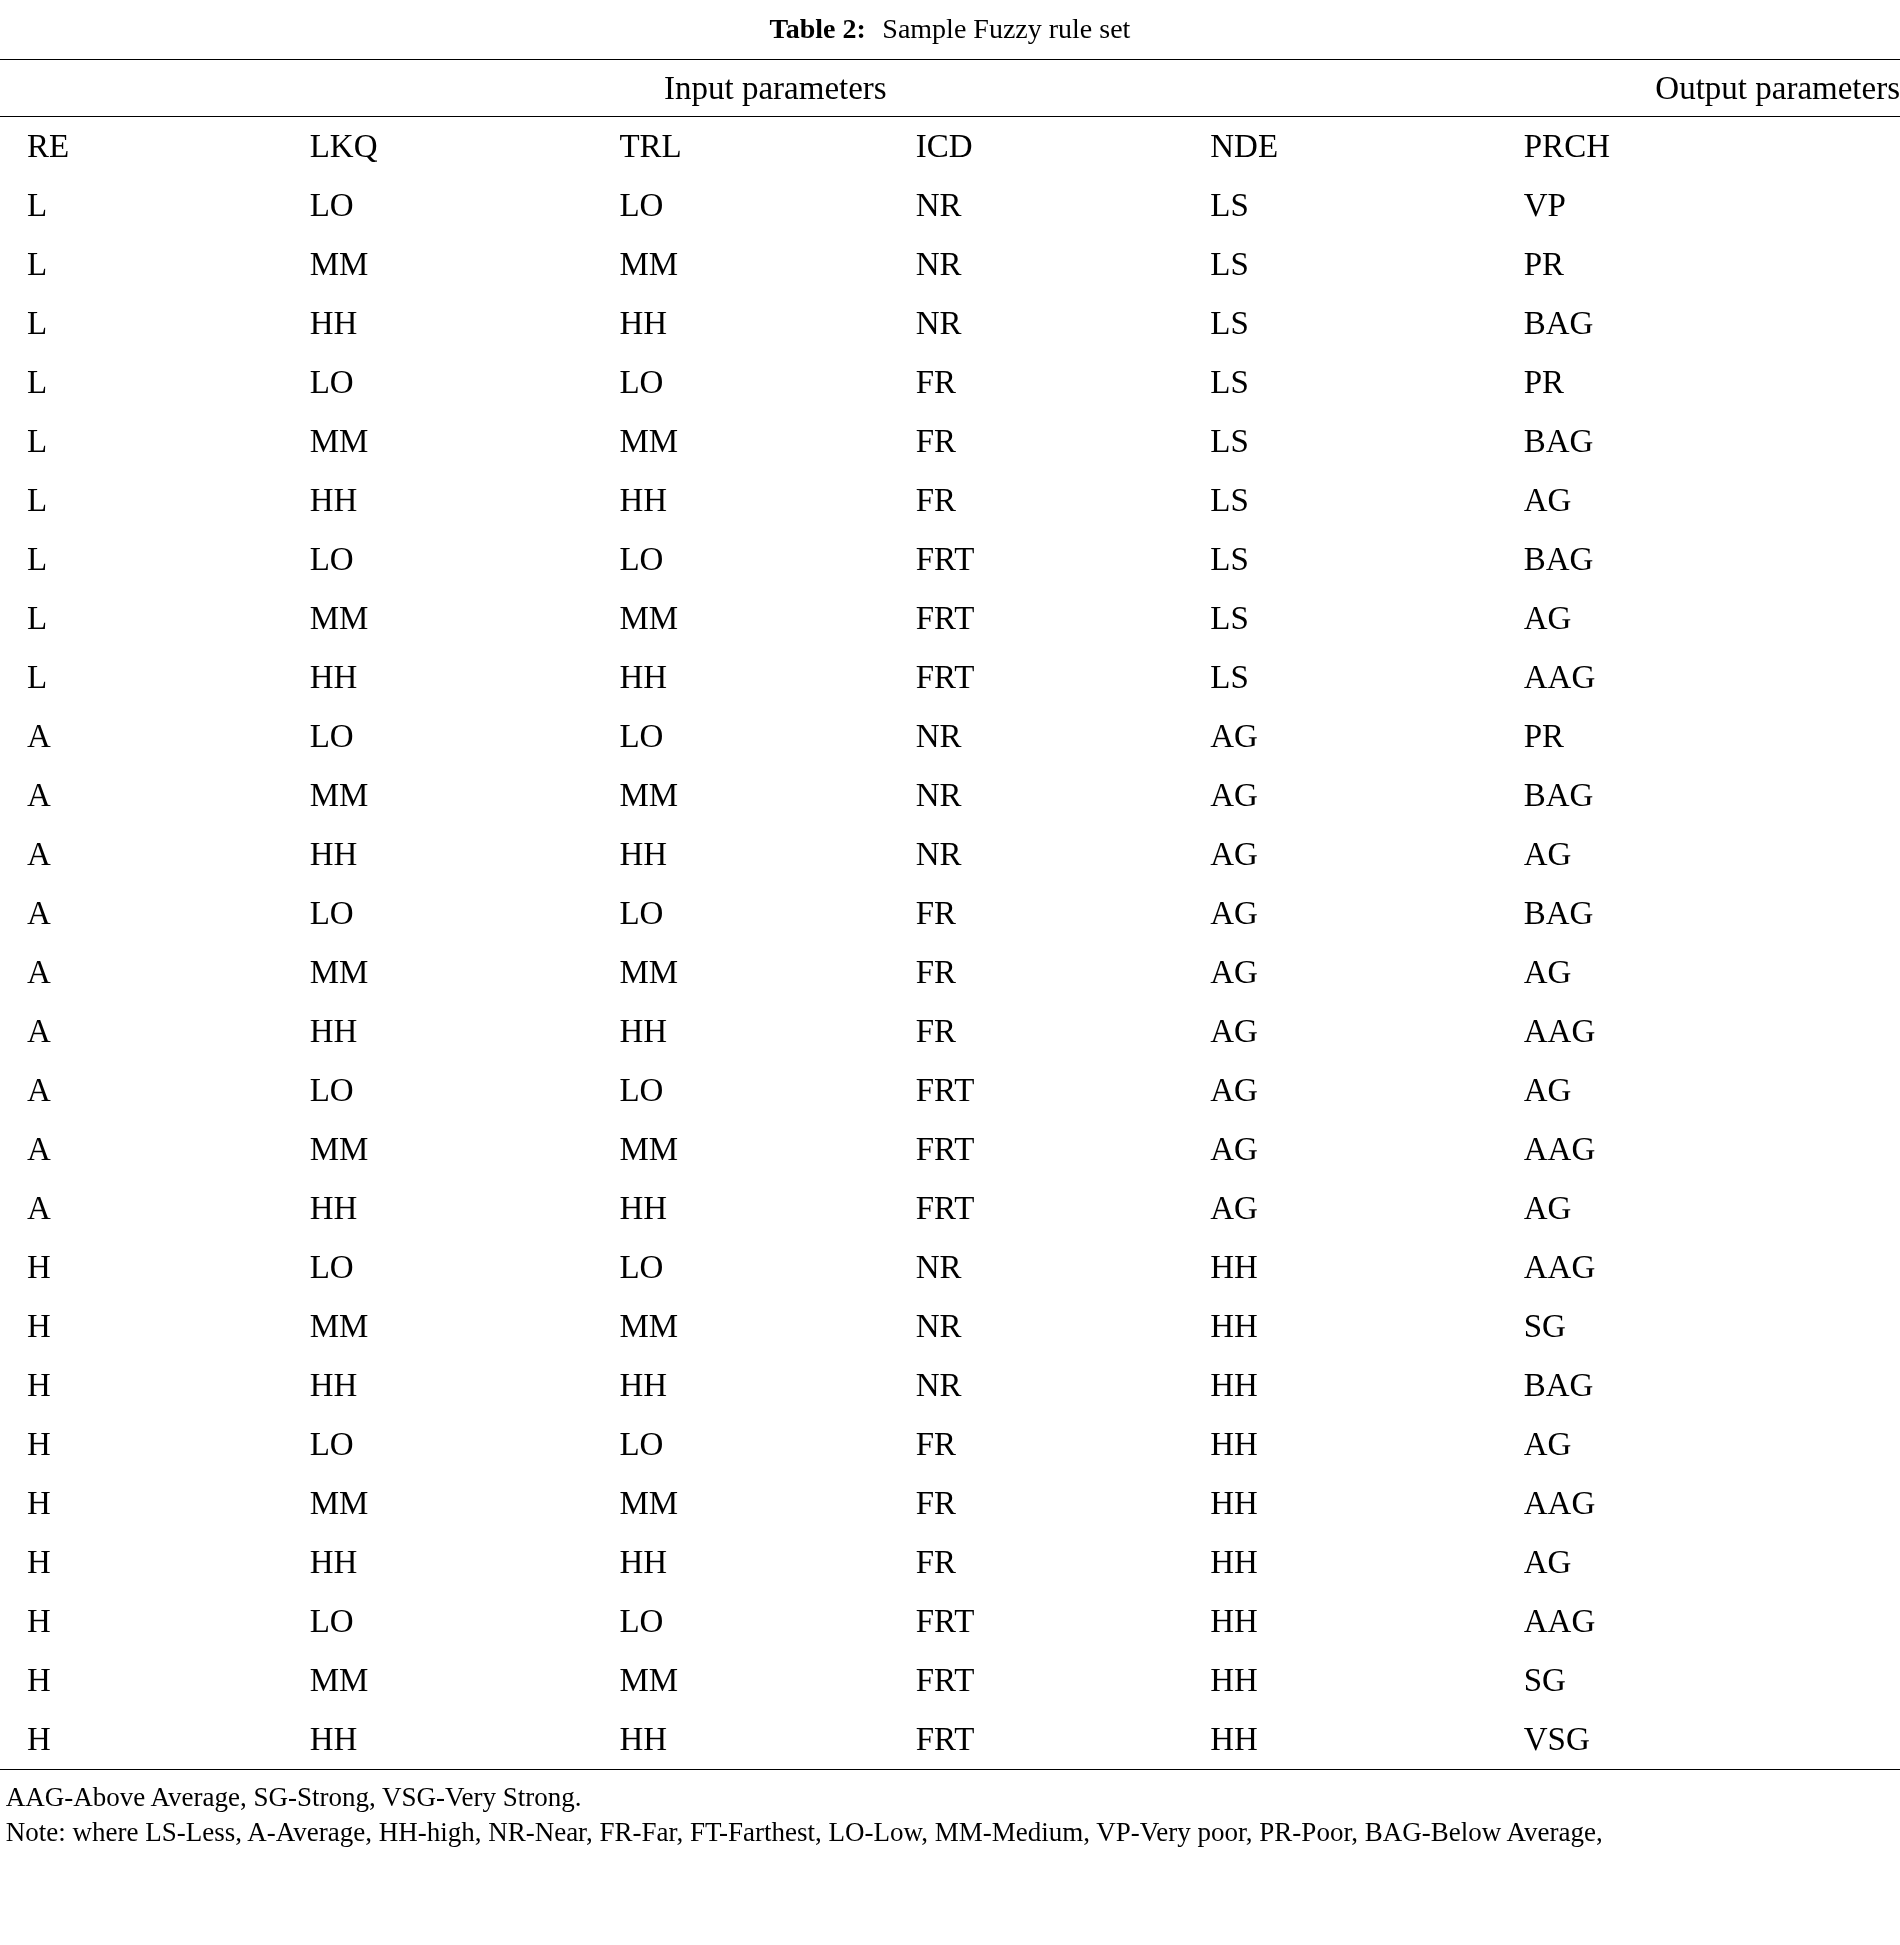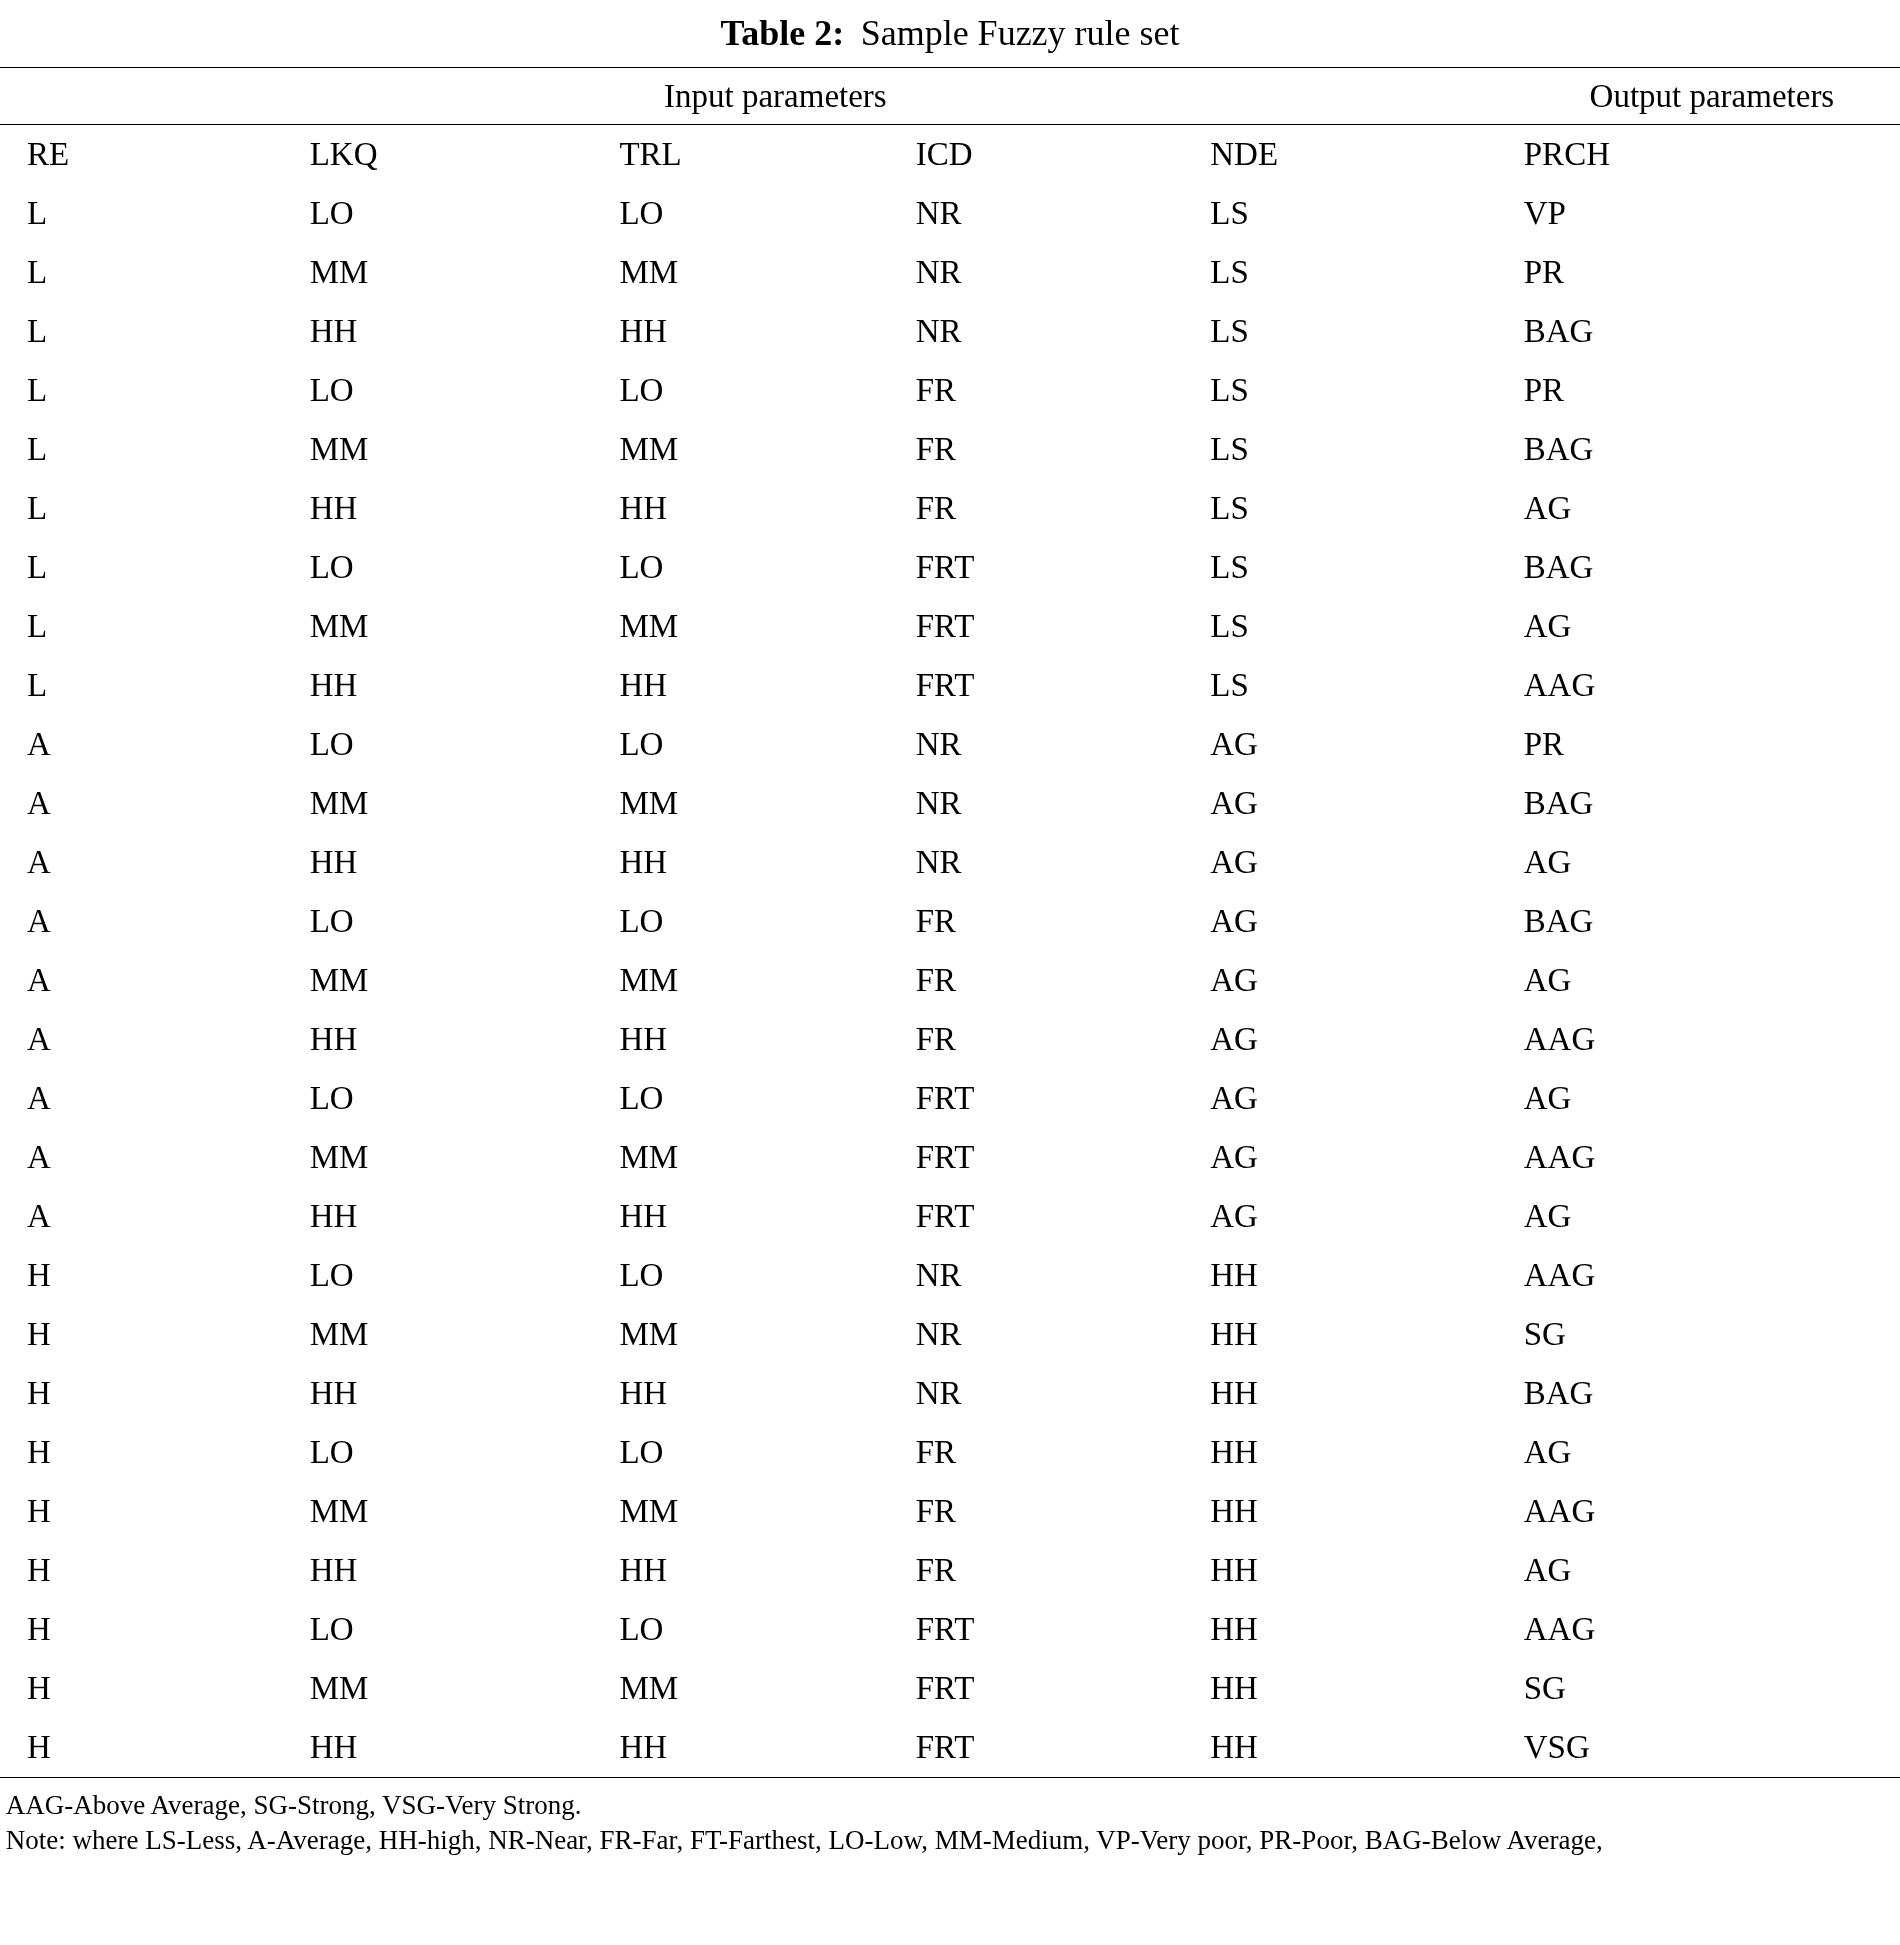--- a/index.html
+++ b/index.html
@@ -14,21 +14,21 @@
     font-family: "Liberation Serif", "DejaVu Serif", serif;
     box-sizing: border-box;
   }
   .page {
     width: 100%;
     box-sizing: border-box;
     padding: 0;
   }
   .title {
     text-align: center;
-    font-size: 36px;
+    font-size: 28px;
     line-height: 1;
     padding: 14.6px 0 16.5px 0;
   }
   .title .title-label {
     font-weight: bold;
   }
   .title .title-gap {
     display: inline-block;
     width: 16.5px;
   }
@@ -49,21 +49,21 @@
     overflow: hidden;
   }
   tr.group-header-row th {
     border-bottom: 1.9px solid #000;
     padding: 11.6px 0;
   }
   tr.group-header-row th.input-group {
     text-align: center;
   }
   tr.group-header-row th.output-group {
-    text-align: center;
+    text-align: right;
   }
   
   col.c1 { width: 16.3%; }
   col.c2 { width: 16.3%; }
   col.c3 { width: 15.6%; }
   col.c4 { width: 15.5%; }
   col.c5 { width: 16.5%; }
   col.c6 { width: 19.8%; }
   table.rules th:first-child,
   table.rules td:first-child {

